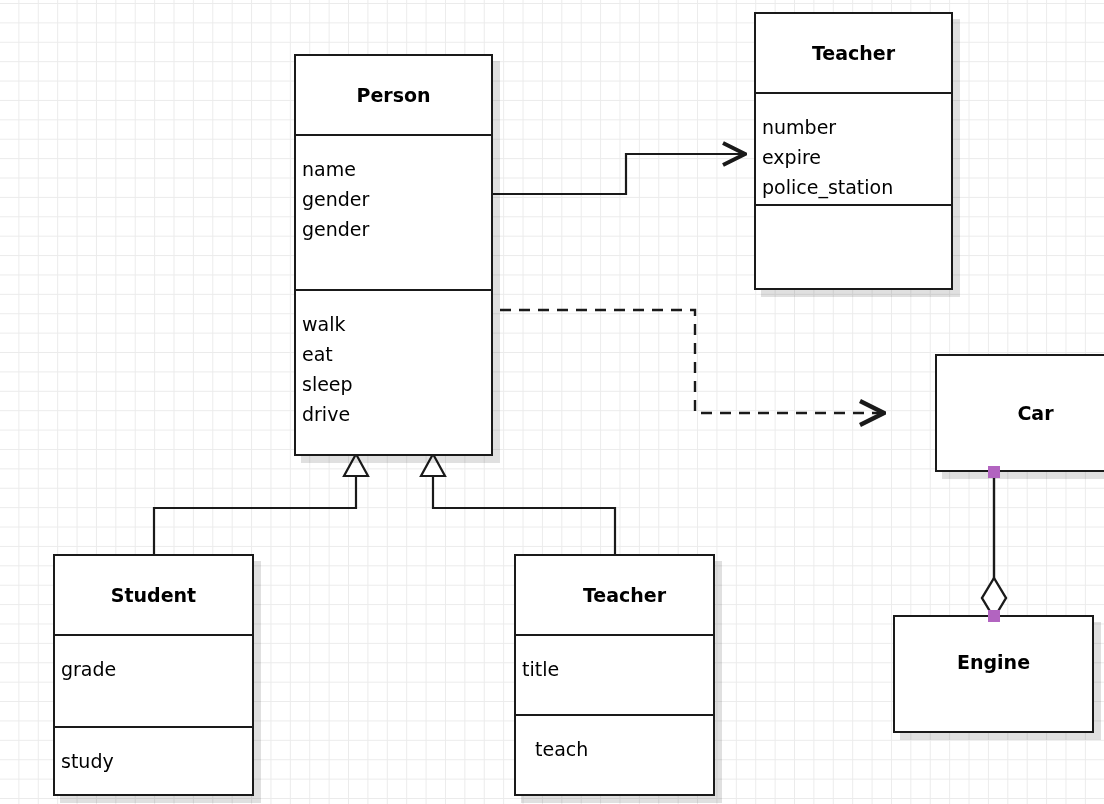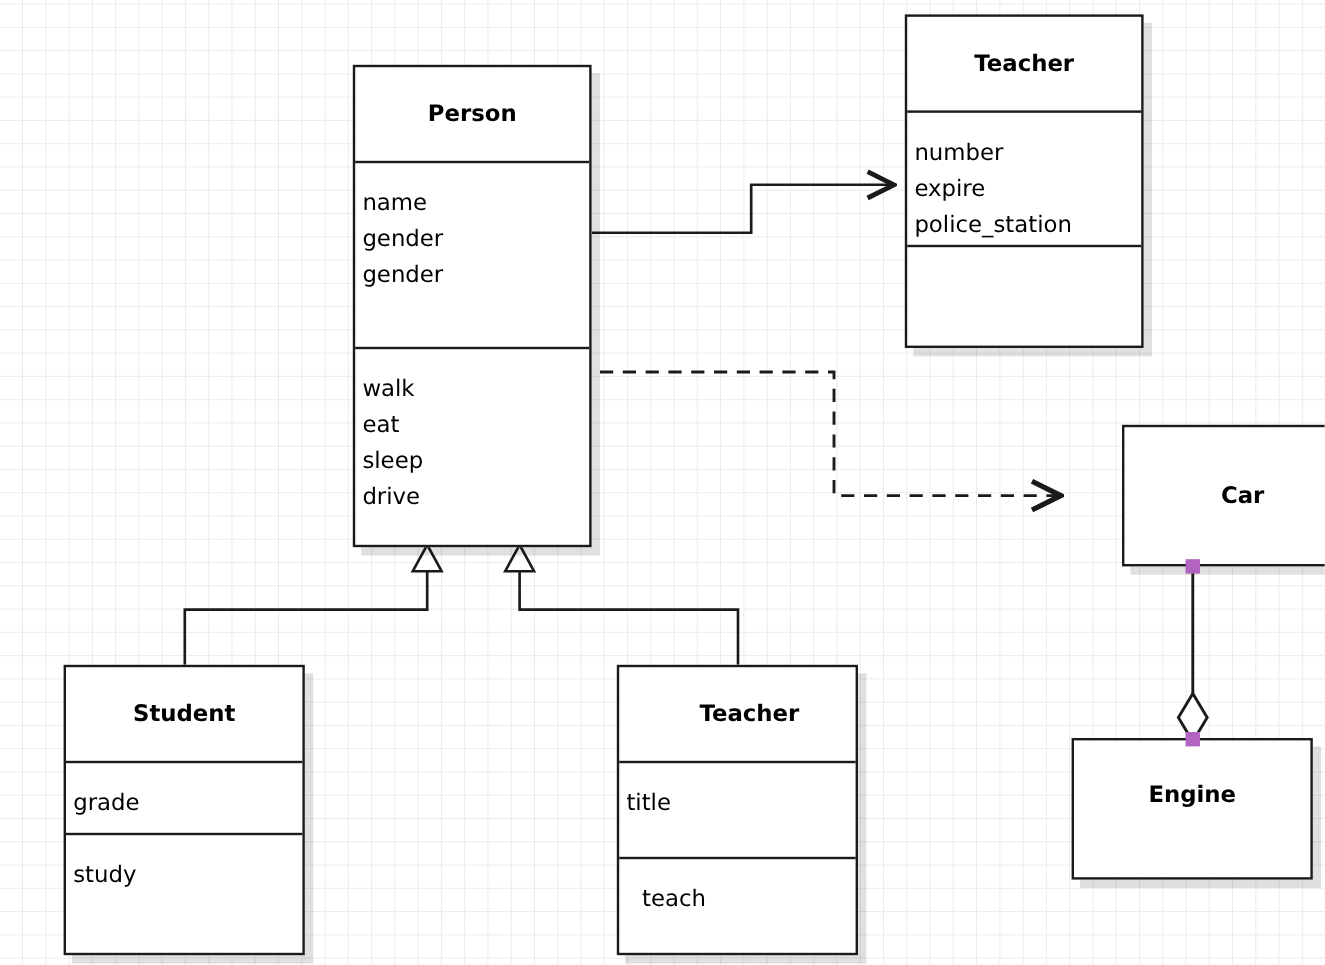--- a/index.html
+++ b/index.html
@@ -126,21 +126,21 @@
     <div class="cls-section" style="height:112px;">
       <div class="member">number</div>
       <div class="member">expire</div>
       <div class="member">police_station</div>
     </div>
     <div class="cls-section empty" style="height:41px;"></div>
   </div>
 
   <div class="uml-class" style="left:53px; top:554px; width:201px; height:242px;">
     <div class="cls-title" style="height:78px;">Student</div>
-    <div class="cls-section" style="height:60px;">
+    <div class="cls-section" style="height:92px;">
       <div class="member">grade</div>
     </div>
     <div class="cls-section" style="height:80px;">
       <div class="member">study</div>
     </div>
   </div>
 
   <div class="uml-class" style="left:514px; top:554px; width:201px; height:242px;">
     <div class="cls-title" style="height:78px;padding-left:20px;">Teacher</div>
     <div class="cls-section" style="height:80px;">

